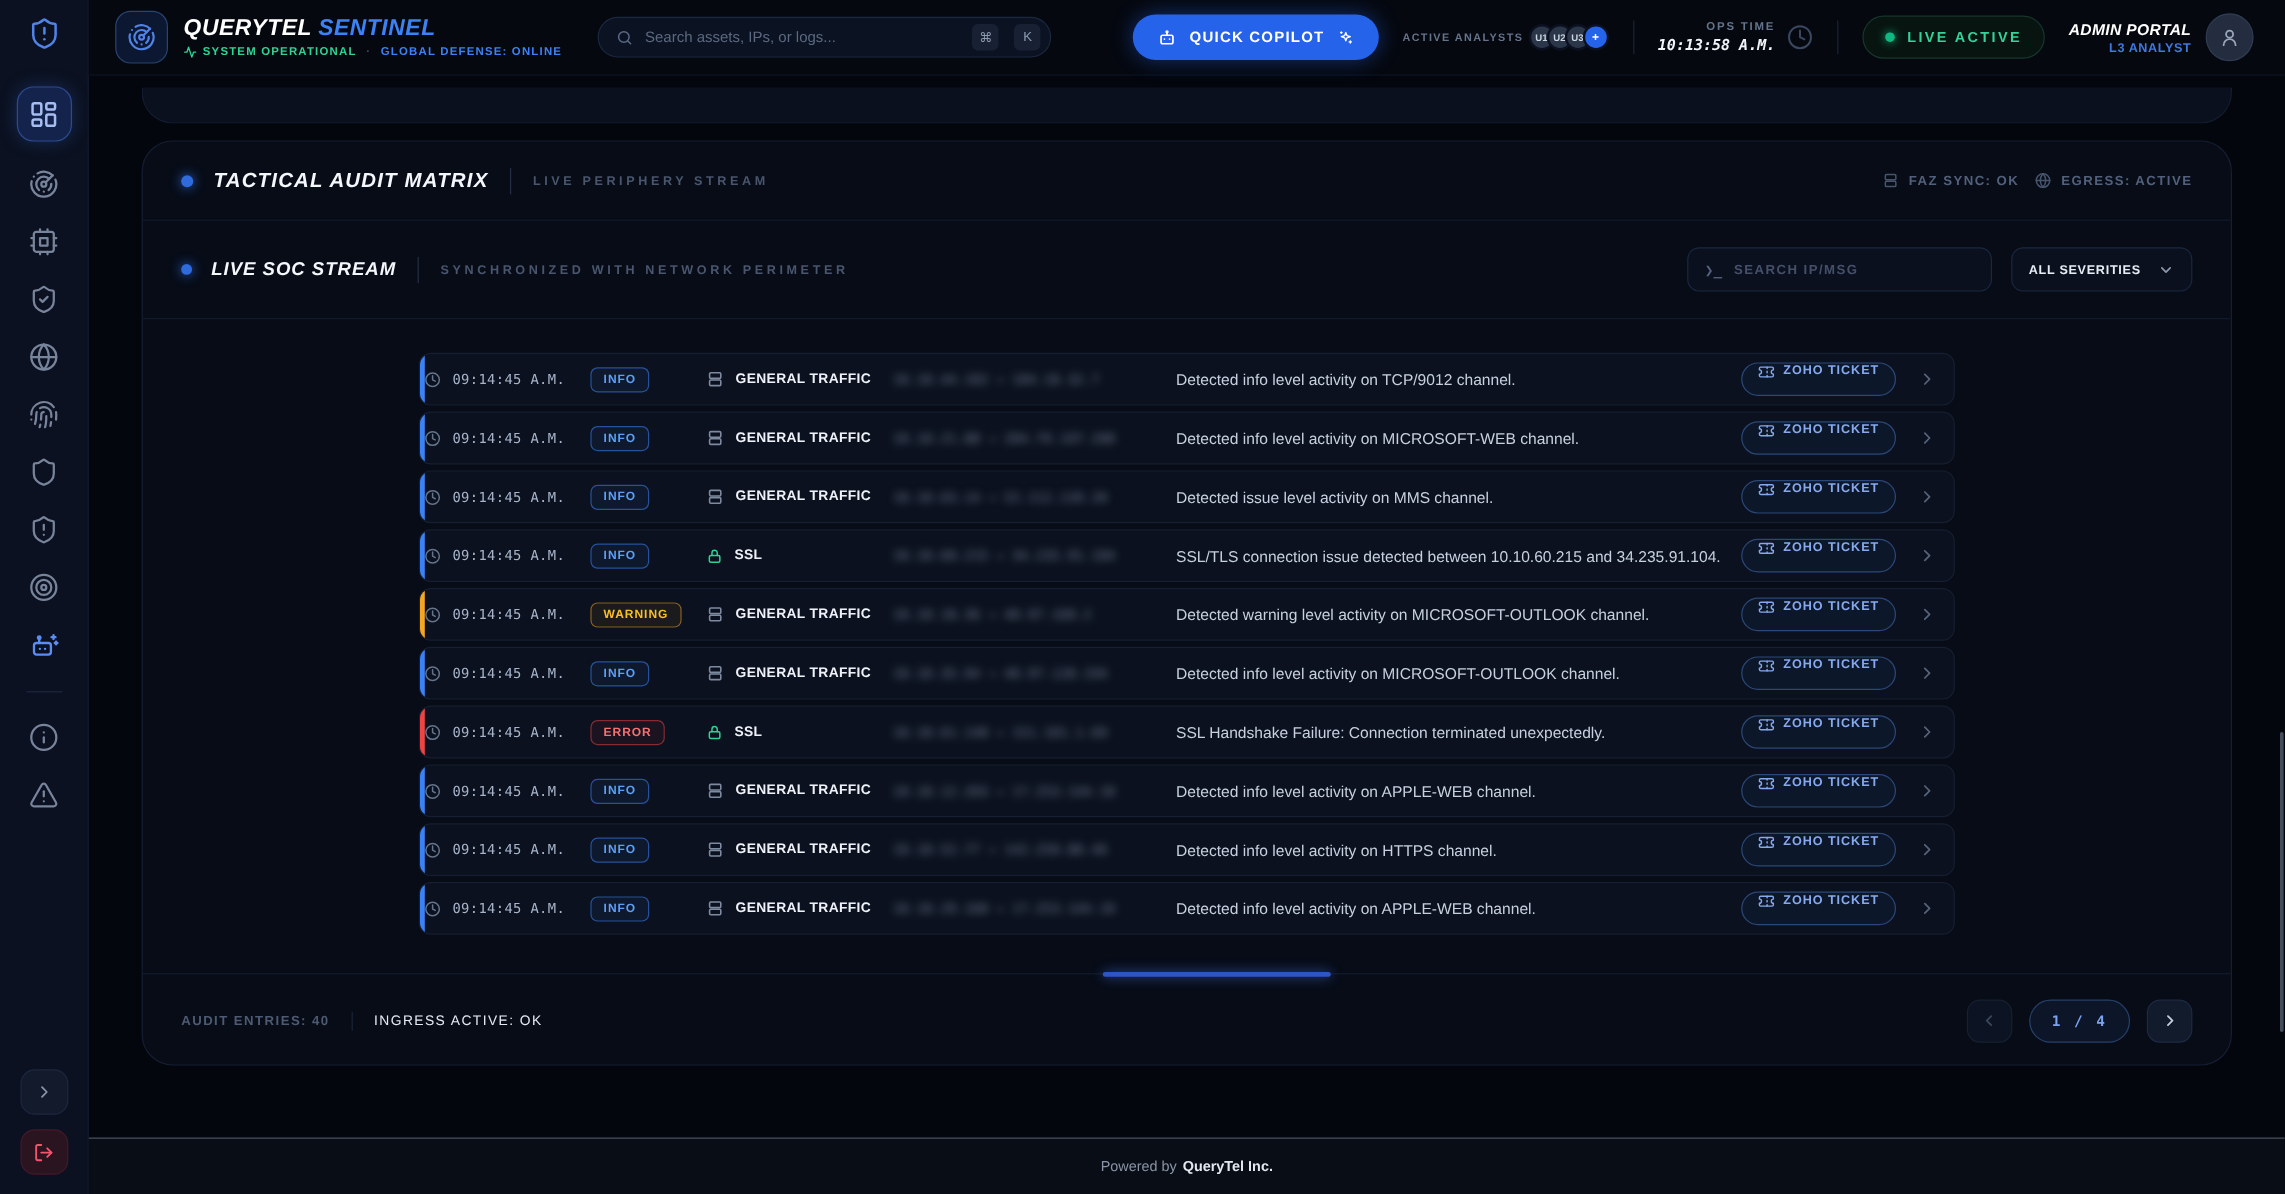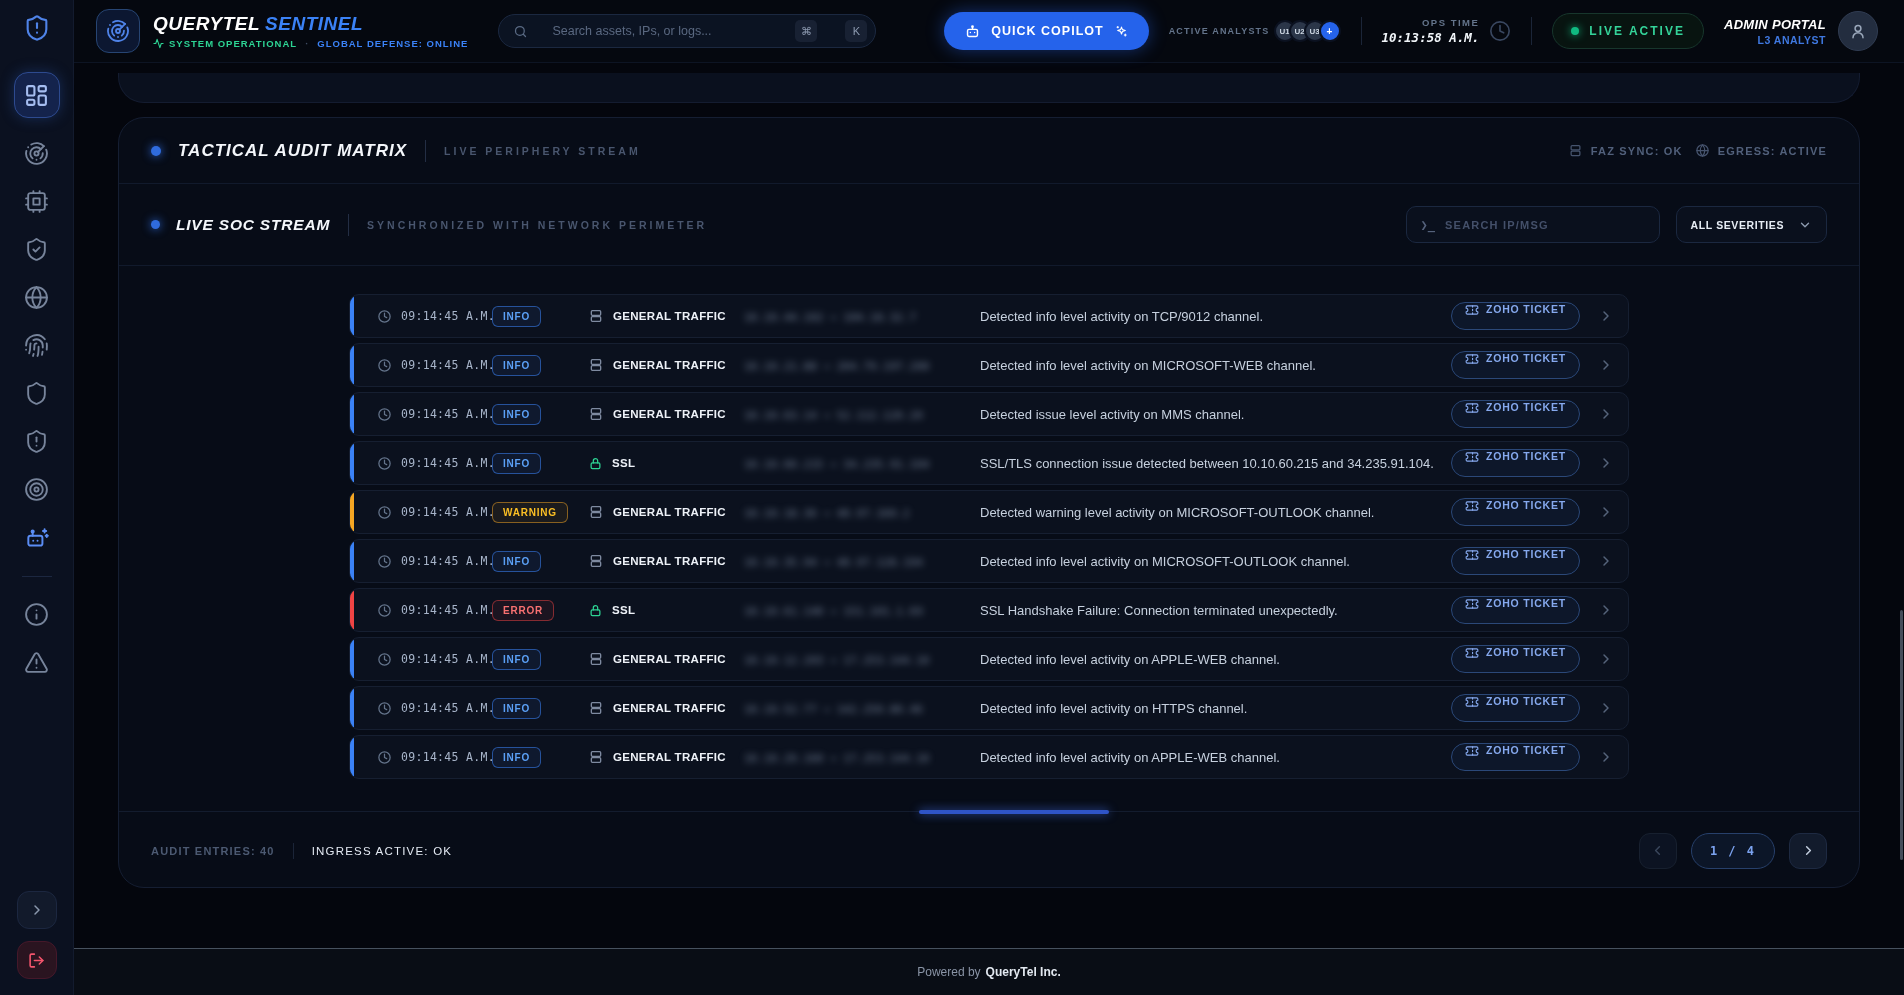--- a/index.html
+++ b/index.html
@@ -26,21 +26,21 @@
   
   .hdr{height:63px;display:flex;align-items:center;padding:0 26px 0 22px;background:#05080f;border-bottom:1px solid #0d1423;flex-shrink:0}
   .brand{display:flex;align-items:center;gap:13px}
   .brand-logo{width:44px;height:44px;border-radius:13px;background:#0c1731;border:1px solid #274573;display:flex;align-items:center;justify-content:center;color:#4f83e8}
   .brand-name{font-size:19px;font-weight:800;font-style:italic;letter-spacing:.5px;color:#fff;white-space:nowrap}
   .brand-name .b2{color:#3b82f6;margin-left:5px}
   .brand-status{display:flex;align-items:center;gap:8px;margin-top:3px;font-size:9.5px;font-weight:700;letter-spacing:1px;white-space:nowrap}
   .st-green{color:#2dd494;display:flex;align-items:center;gap:5px}
   .st-dot{color:#3f4c63}
   .st-blue{color:#3b82f6}
-  .hdr-search{margin-left:30px;width:378px;height:34px;border-radius:17px;background:#0b1322;border:1px solid #1b2840;display:flex;align-items:center;padding:0 8px 0 14px;gap:24px}
+  .hdr-search{margin-left:30px;width:378px;height:34px;border-radius:17px;background:#0b1322;border:1px solid #1b2840;display:flex;align-items:center;padding:0 8px 0 14px;gap:9px}
   .hdr-search svg{color:#5a6a84;flex-shrink:0}
   .hdr-search input{flex:1;background:transparent;border:0;outline:none;color:#aebacd;font-size:12.5px;font-family:"Liberation Sans",sans-serif}
   .hdr-search input::placeholder{color:#5a6880}
   .kbd{width:22px;height:22px;border-radius:5px;background:#182133;color:#8d9ab0;font-size:11px;display:flex;align-items:center;justify-content:center;flex-shrink:0}
   .kbd+.kbd{margin-left:4px}
   .hdr-right{margin-left:auto;display:flex;align-items:center;gap:20px}
   .copilot{height:38px;border-radius:19px;background:#2563eb;border:0;color:#fff;display:flex;align-items:center;gap:10px;padding:0 20px;font-size:12.5px;font-weight:700;letter-spacing:1px;cursor:pointer;font-family:"Liberation Sans",sans-serif;box-shadow:0 0 18px rgba(37,99,235,.45)}
   .analysts{display:flex;align-items:center;gap:4px}
   .analysts .lbl{font-size:9px;font-weight:700;letter-spacing:1.2px;color:#64748b;white-space:nowrap}
   .av-row{display:flex}
@@ -83,21 +83,21 @@
   .soc-search input{flex:1;background:transparent;border:0;outline:none;color:#aebacd;font-size:11px;letter-spacing:1.2px;font-weight:700;font-family:"Liberation Sans",sans-serif}
   .soc-search input::placeholder{color:#44506a}
   .sev-select{height:37px;border-radius:10px;background:#0a101d;border:1px solid #1b2840;display:flex;align-items:center;gap:14px;padding:0 14px;cursor:pointer}
   .sev-select span{font-size:10.5px;font-weight:800;letter-spacing:.6px;color:#e7edf5;white-space:nowrap}
   .sev-select svg{color:#8b98ad}
 
   
   .rows{padding:28px 0 0;display:flex;flex-direction:column;align-items:center}
   .row{width:1280px;height:44px;margin-bottom:5px;border-radius:10px;background:#0b111e;border:1px solid #161f31;display:flex;align-items:center;position:relative;overflow:hidden;cursor:pointer;flex-shrink:0}
   .accent{position:absolute;left:0;top:0;bottom:0;width:4px;border-radius:4px 0 0 4px}
-  .c-time{display:flex;align-items:center;gap:9px;padding-left:27px;width:142px;flex-shrink:0;color:#64748b}
+  .c-time{display:flex;align-items:center;gap:9px;padding-left:3px;width:142px;flex-shrink:0;color:#64748b}
   .c-time .t{font-size:11.5px;letter-spacing:.3px;color:#a7b4c9;font-family:"DejaVu Sans Mono",monospace;white-space:nowrap}
   .c-sev{width:96px;flex-shrink:0}
   .badge{display:inline-block;padding:4px 10px;border-radius:6px;border:1px solid;font-size:10px;font-weight:800;letter-spacing:.8px;white-space:nowrap}
   .c-cat{width:156px;flex-shrink:0;display:flex;align-items:center;gap:9px;font-size:11.5px;font-weight:700;letter-spacing:.3px;color:#eef2f8;white-space:nowrap}
   .cat-icon{display:none;color:#7e8aa0}
   .row.ic-server .i-server{display:block}
   .row.ic-lock .i-lock{display:block;color:#2dd494}
   .c-red{width:236px;flex-shrink:0}
   .c-red span{font-size:11px;color:#93a3bb;filter:blur(3.5px);opacity:.75;white-space:nowrap;user-select:none;font-family:"DejaVu Sans Mono",monospace}
   .c-msg{flex:1;font-size:13px;color:#c6d0de;white-space:nowrap;overflow:hidden}

